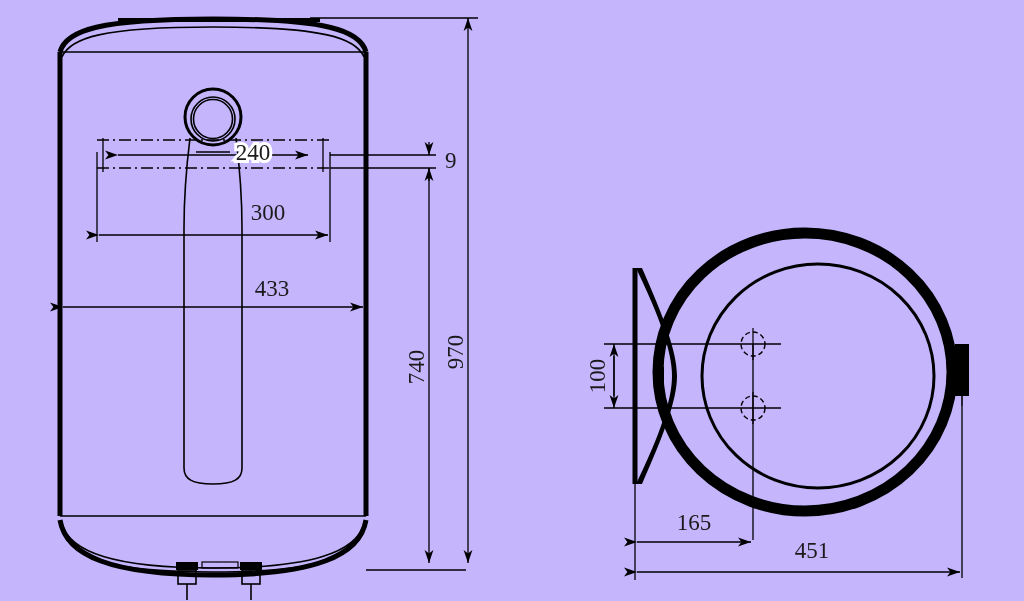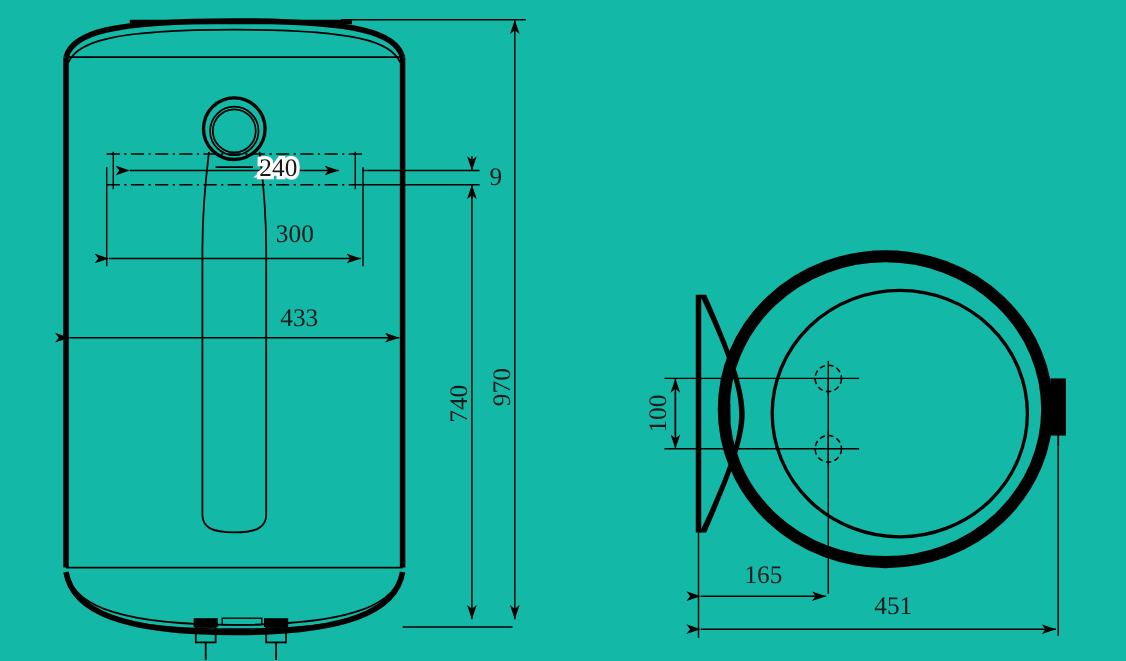--- a/index.html
+++ b/index.html
@@ -10,21 +10,21 @@
   body {
     width: 1024px;
     height: 601px;
     font-family: "Liberation Serif", serif;
     overflow: hidden;
   }
   #drawing-root {
     position: relative;
     width: 1024px;
     height: 601px;
-    background: #14b8a6;
+    background: #c4b5fd;
   }
   svg#technical-drawing {
     display: block;
     width: 1024px;
     height: 601px;
   }
   .dim-text {
     font-family: "Liberation Serif", serif;
     font-size: 23px;
     fill: #1a1a1a;

